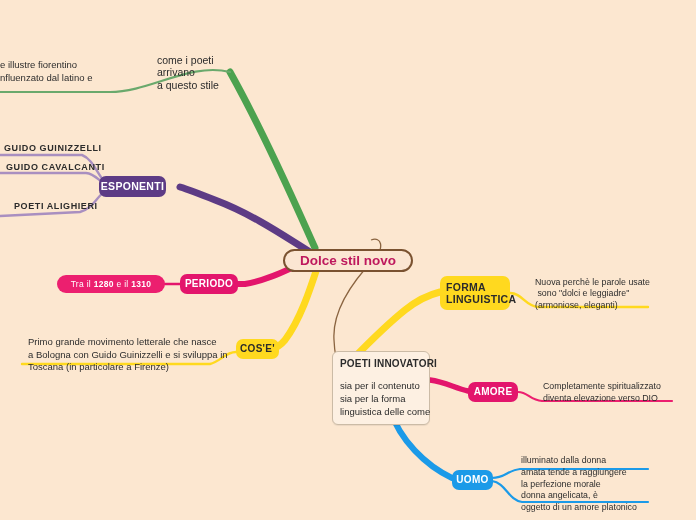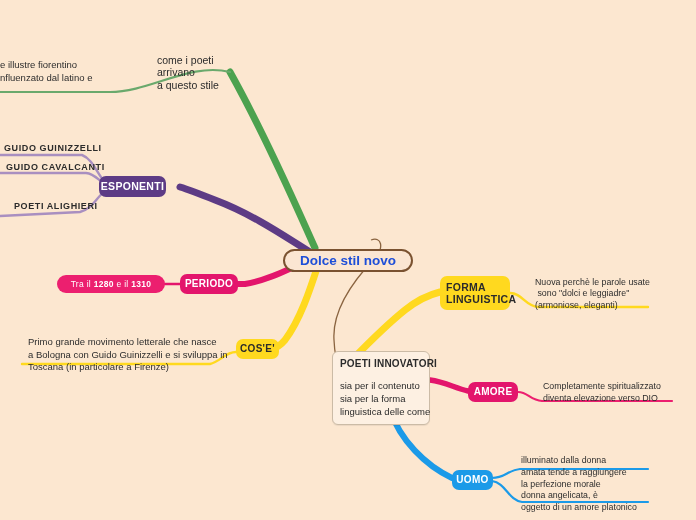--- a/index.html
+++ b/index.html
@@ -49,21 +49,21 @@
   .pill-purple { background: #5d3b85; }
   .pill-crimson { background: #e3156c; }
   .pill-crimson-soft { background: #ec1f6f; border-radius: 11px; }
   .pill-yellow { background: #ffd91f; color: #2b2b2b; }
   .pill-blue { background: #1b9ae8; }
   
   .central {
     background: #fbe6d2;
     border: 2px solid #7a5230;
     border-radius: 13px;
-    color: #1d4ed8;
+    color: #be185d;
     font-size: 13.5px;
     font-weight: bold;
     display: flex;
     align-items: center;
     justify-content: center;
   }
   
   .leaf {
     color: #2d2d2d;
     font-size: 9.5px;

